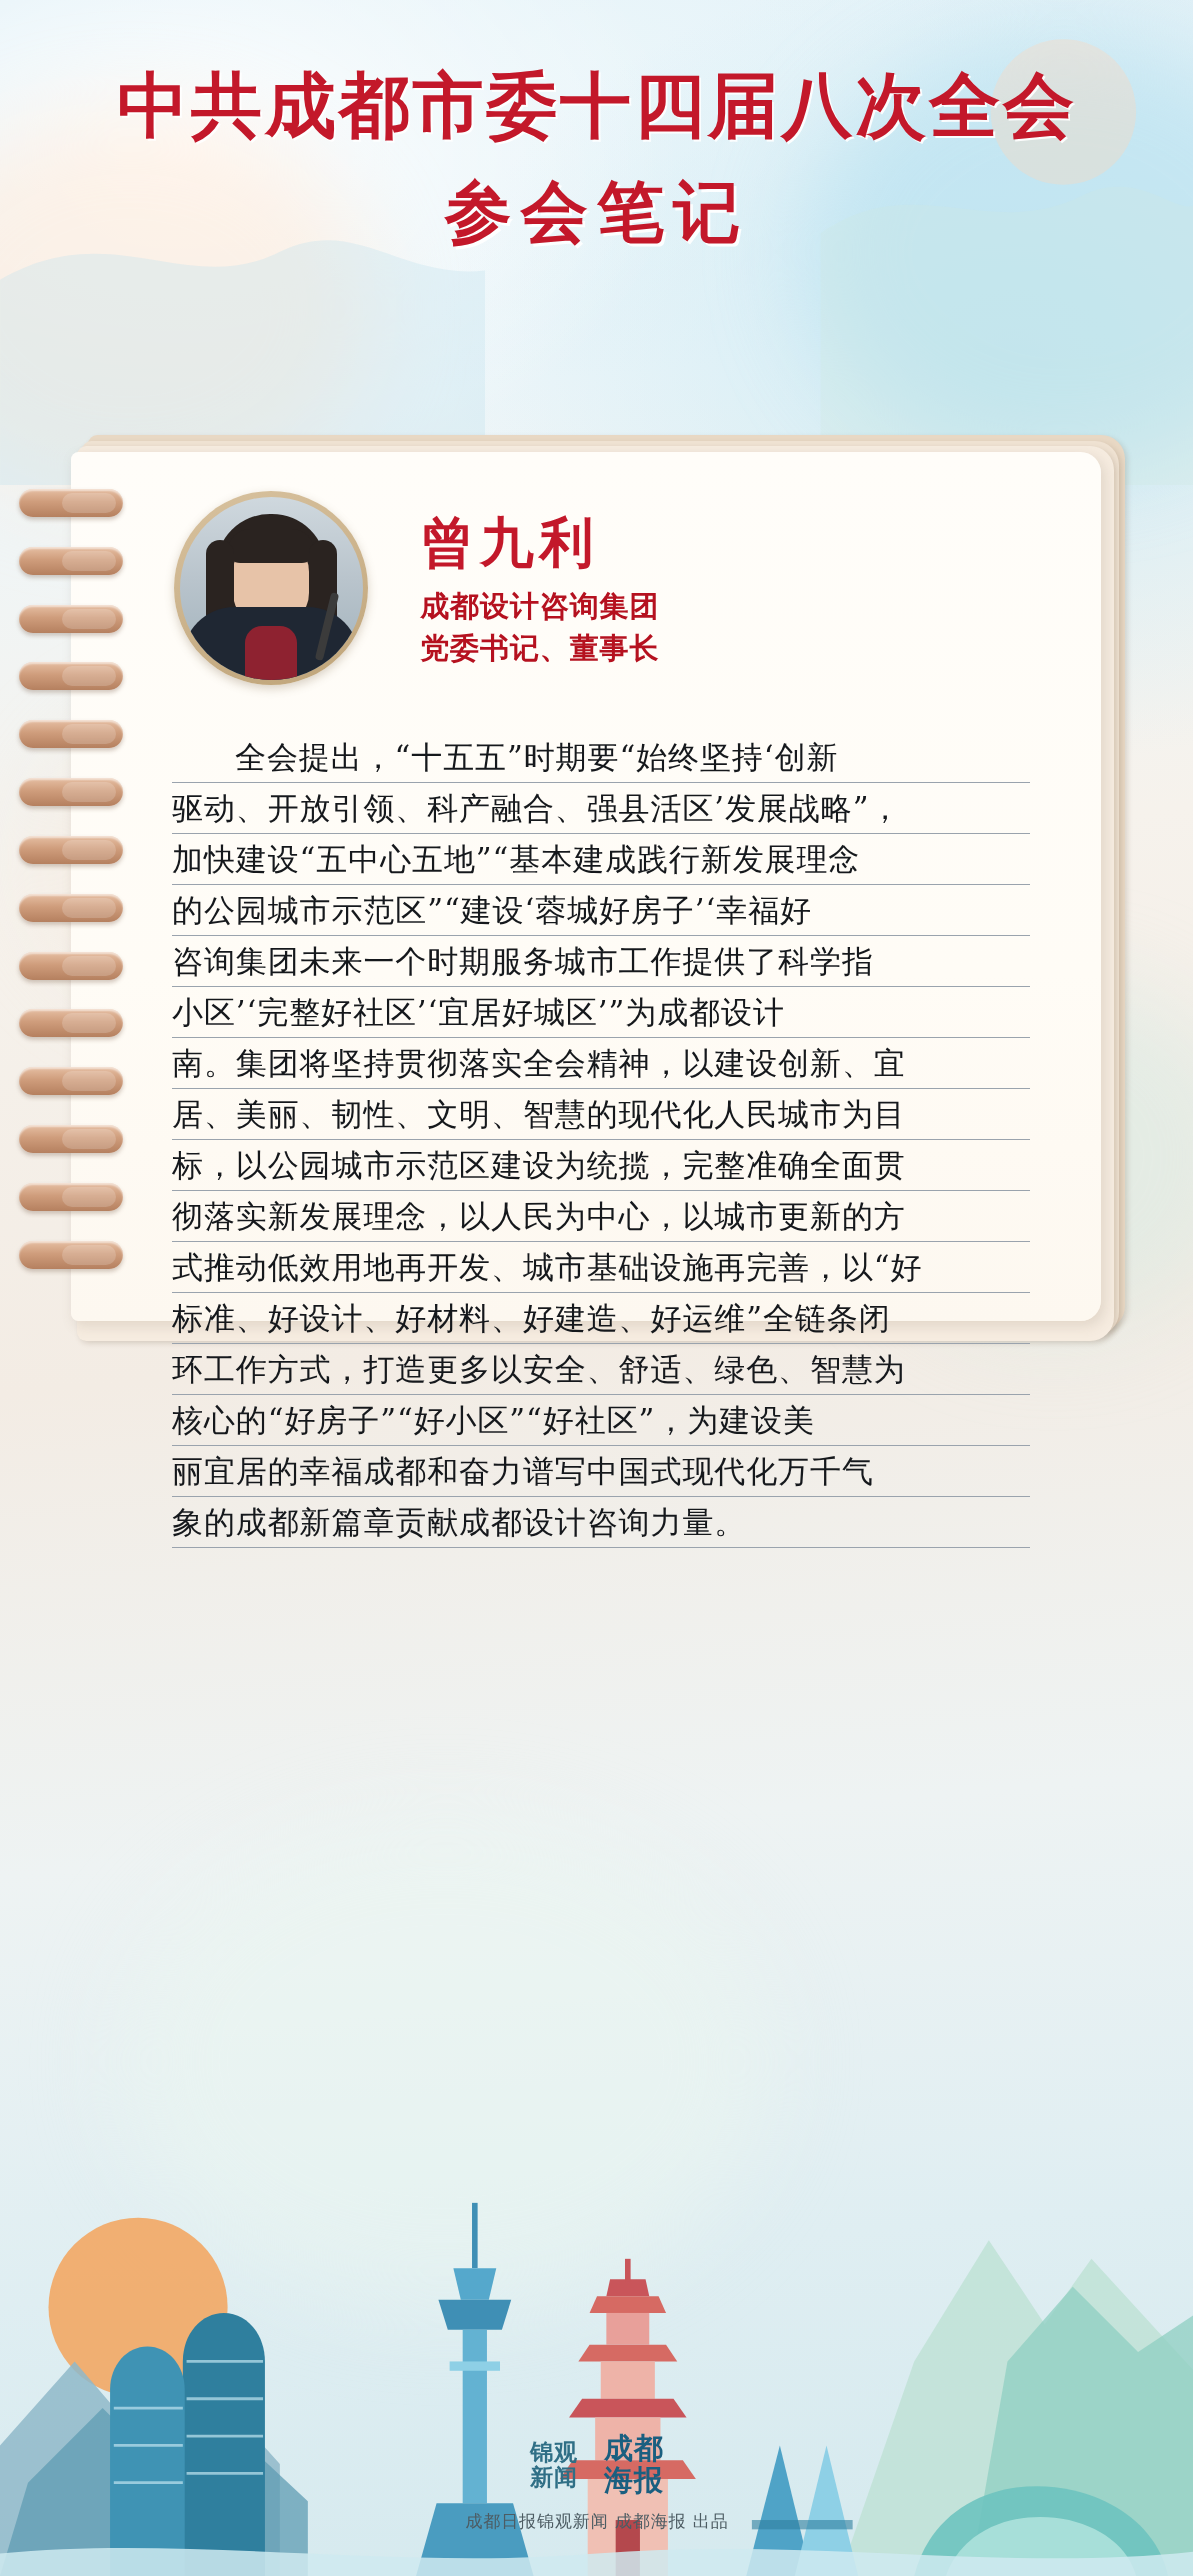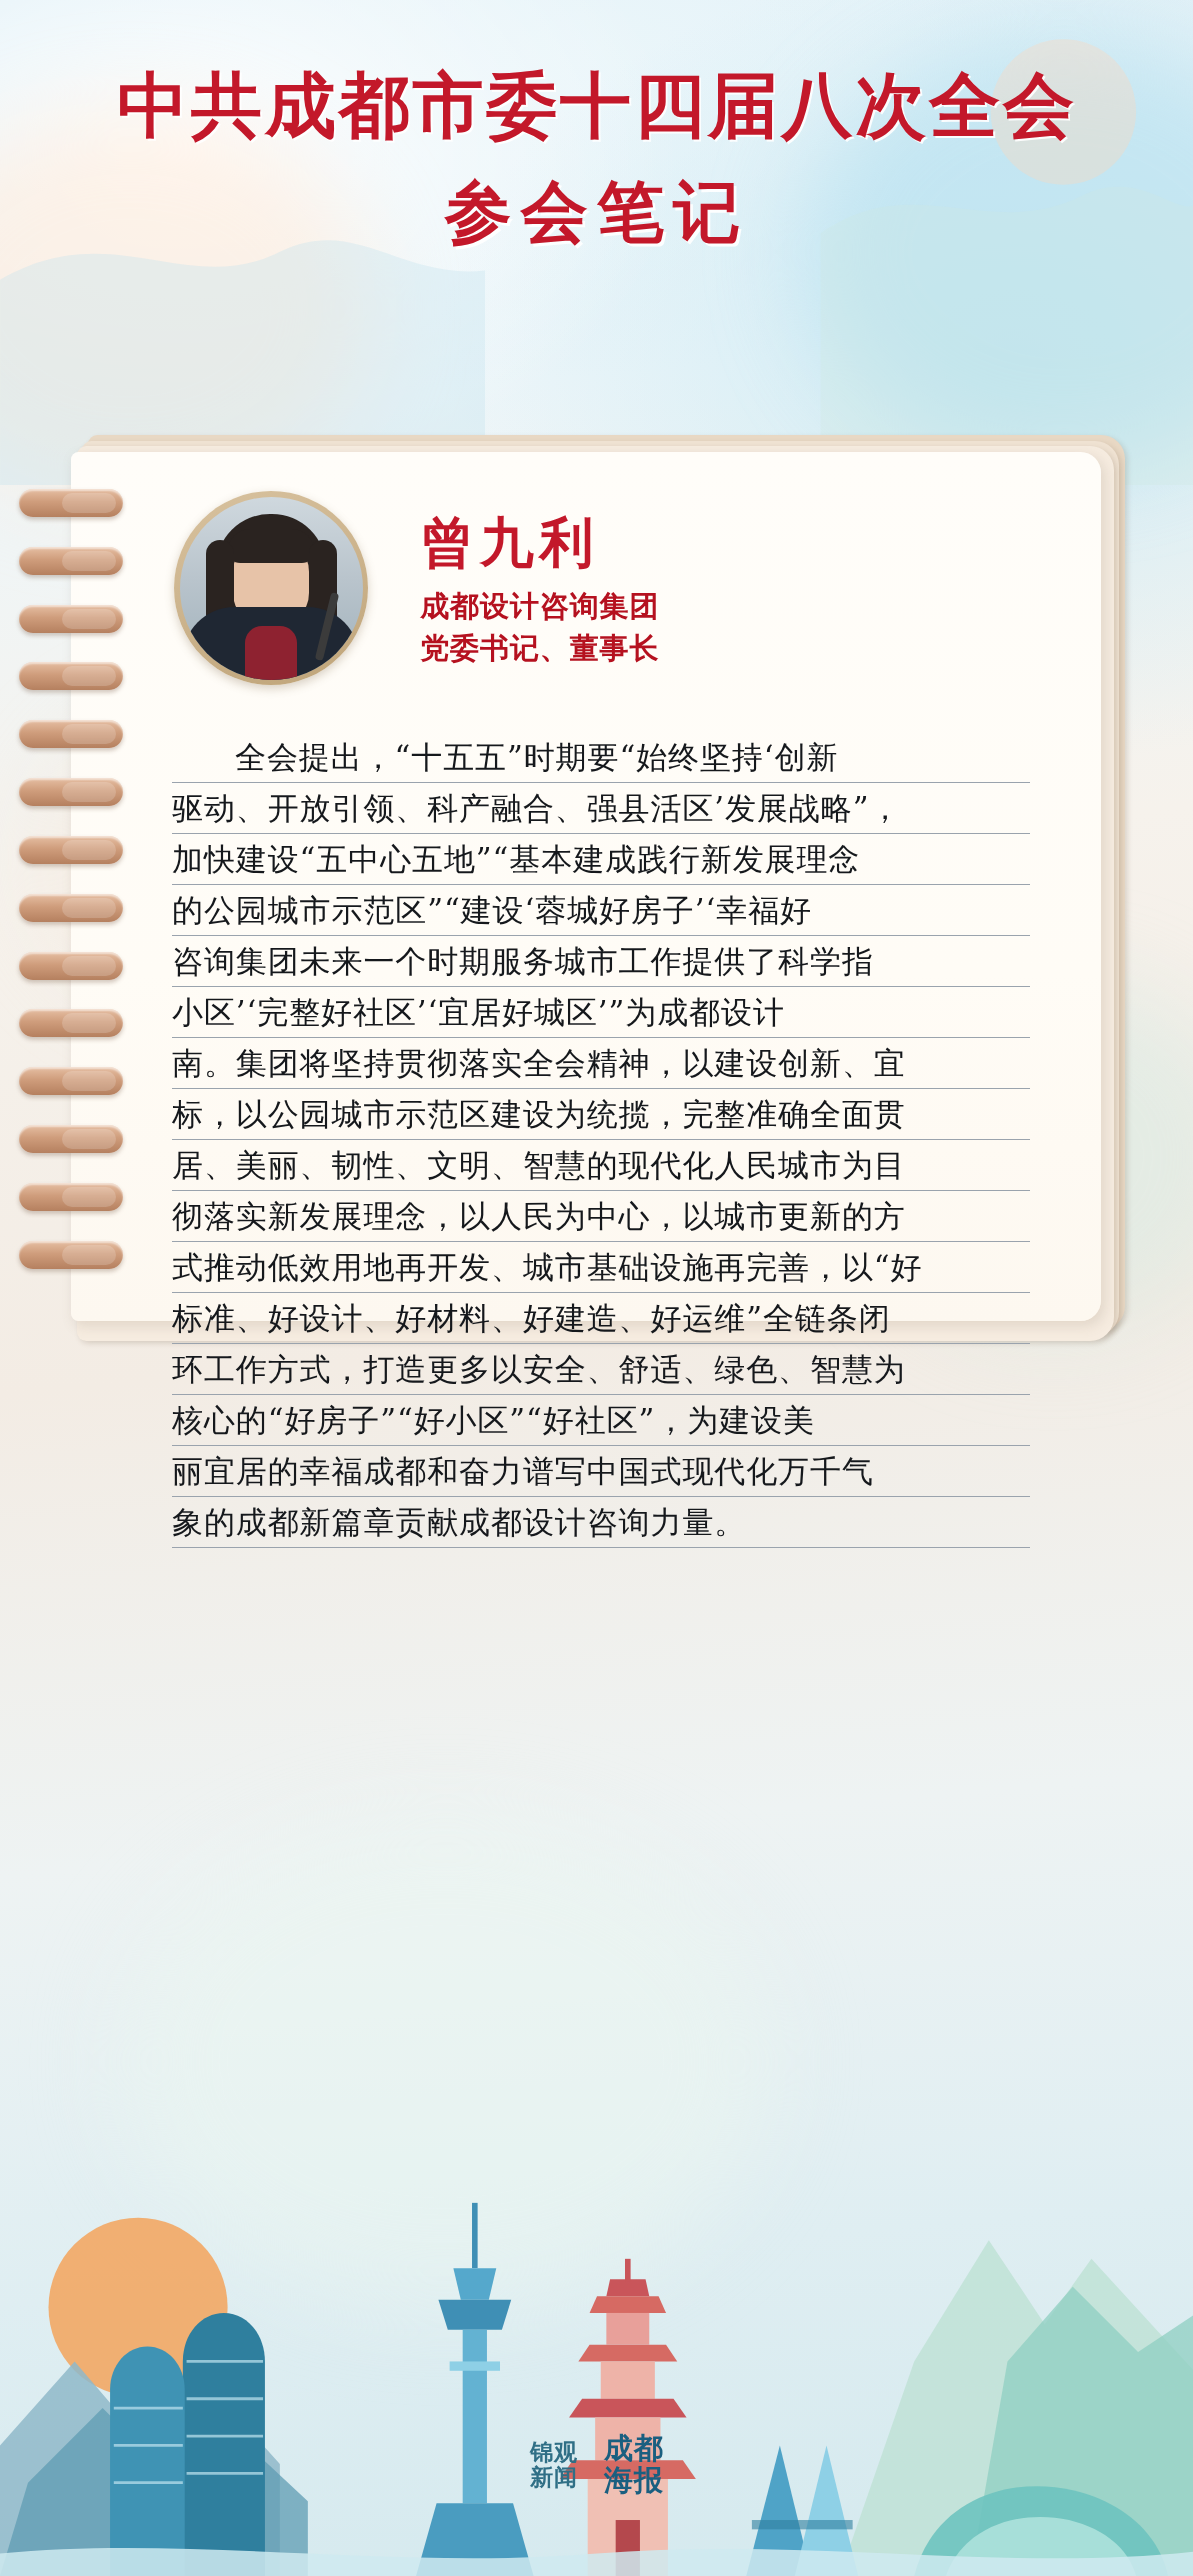--- a/index.html
+++ b/index.html
@@ -348,22 +348,22 @@
       </div>
 
       <div class="note-body">
         <div class="note-line first">全会提出，“十五五”时期要“始终坚持‘创新</div>
         <div class="note-line">驱动、开放引领、科产融合、强县活区’发展战略”，</div>
         <div class="note-line">加快建设“五中心五地”“基本建成践行新发展理念</div>
         <div class="note-line">的公园城市示范区”“建设‘蓉城好房子’‘幸福好</div>
         <div class="note-line">咨询集团未来一个时期服务城市工作提供了科学指</div>
         <div class="note-line">小区’‘完整好社区’‘宜居好城区’”为成都设计</div>
         <div class="note-line">南。集团将坚持贯彻落实全会精神，以建设创新、宜</div>
+        <div class="note-line">居、美丽、韧性、文明、智慧的现代化人民城市为目</div>
         <div class="note-line">标，以公园城市示范区建设为统揽，完整准确全面贯</div>
-        <div class="note-line">居、美丽、韧性、文明、智慧的现代化人民城市为目</div>
         <div class="note-line">彻落实新发展理念，以人民为中心，以城市更新的方</div>
         <div class="note-line">式推动低效用地再开发、城市基础设施再完善，以“好</div>
         <div class="note-line">标准、好设计、好材料、好建造、好运维”全链条闭</div>
         <div class="note-line">环工作方式，打造更多以安全、舒适、绿色、智慧为</div>
         <div class="note-line">核心的“好房子”“好小区”“好社区”，为建设美</div>
         <div class="note-line">丽宜居的幸福成都和奋力谱写中国式现代化万千气</div>
         <div class="note-line last">象的成都新篇章贡献成都设计咨询力量。</div>
       </div>
     </div>
 
@@ -452,15 +452,16 @@
         <div>锦观</div>
         <div>新闻</div>
       </div>
       <div class="logo-cell logo-right">
         <div class="big">成都</div>
         <div class="big">海报</div>
       </div>
     </div>
   </div>
 
+  <div class="footer-credit">成都日报锦观新闻  成都海报  出品</div>
 
 </div>
 
 
 </body></html>

